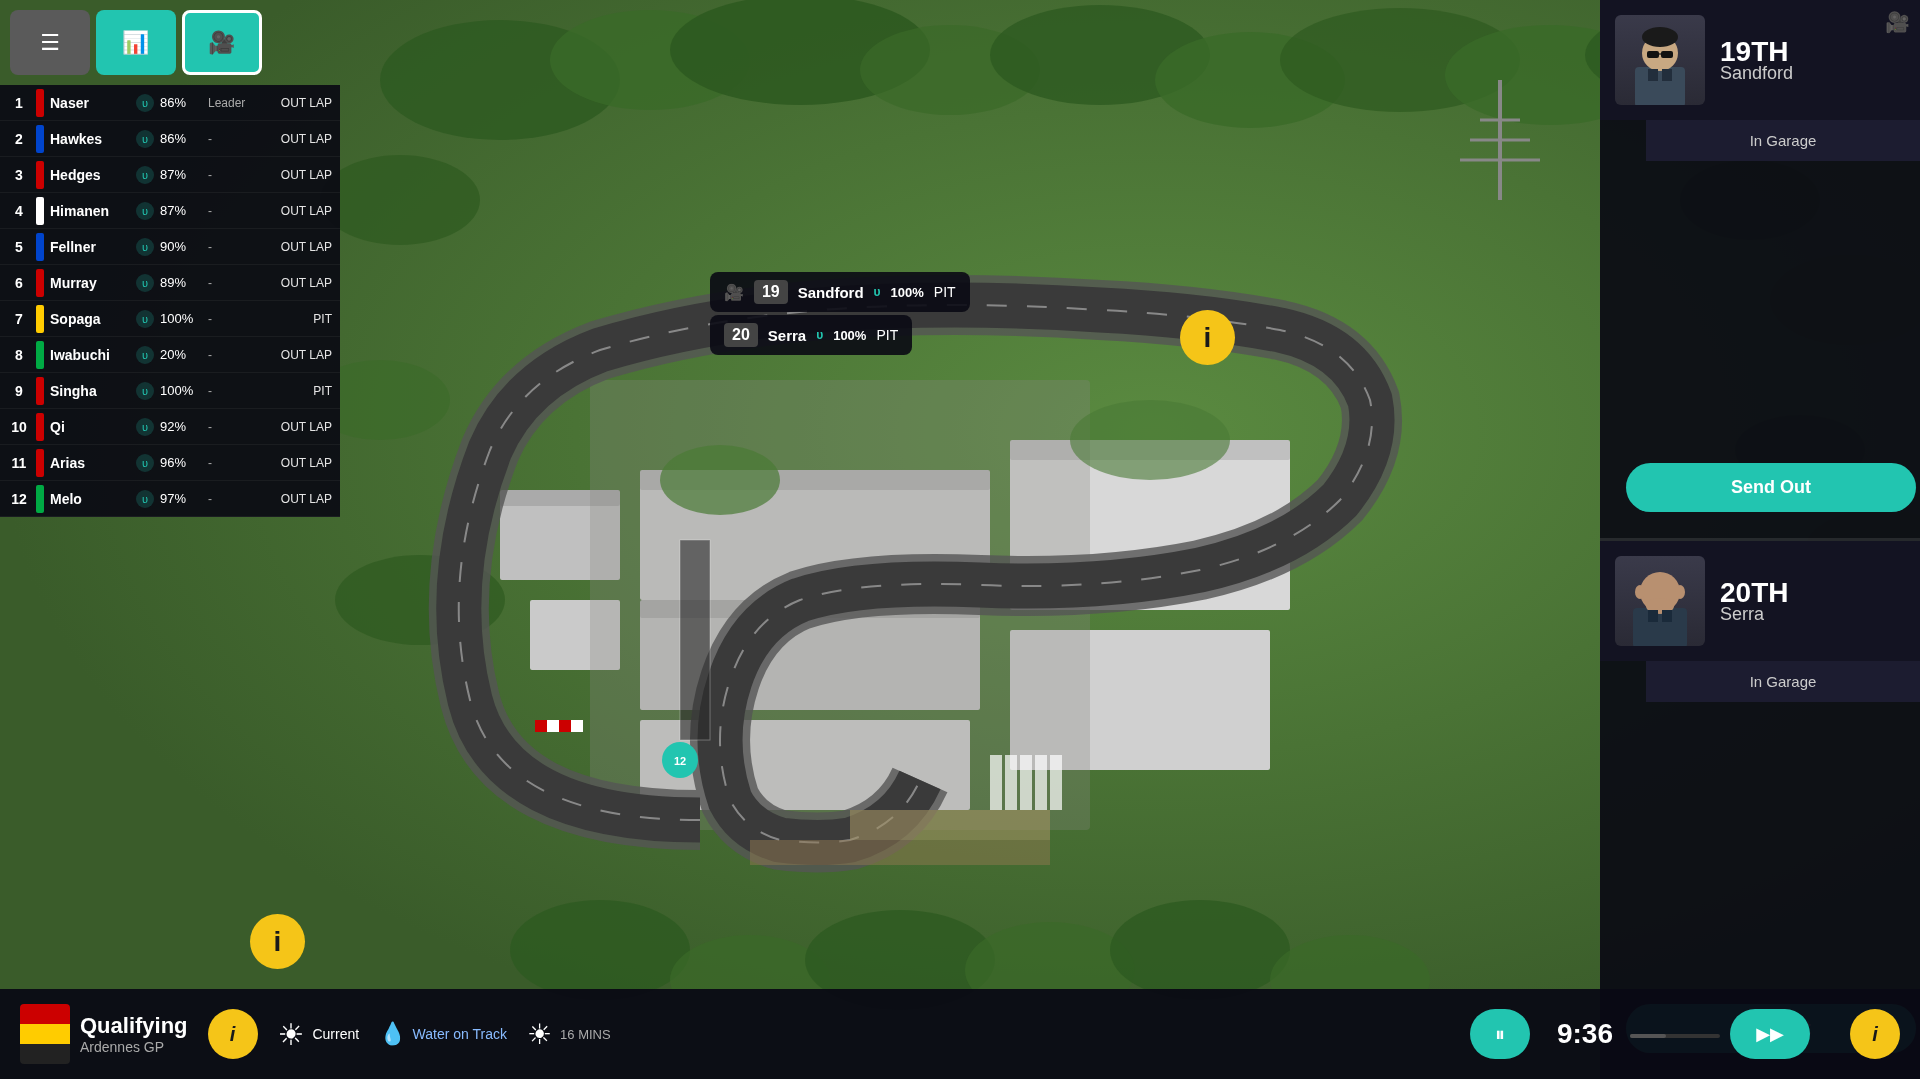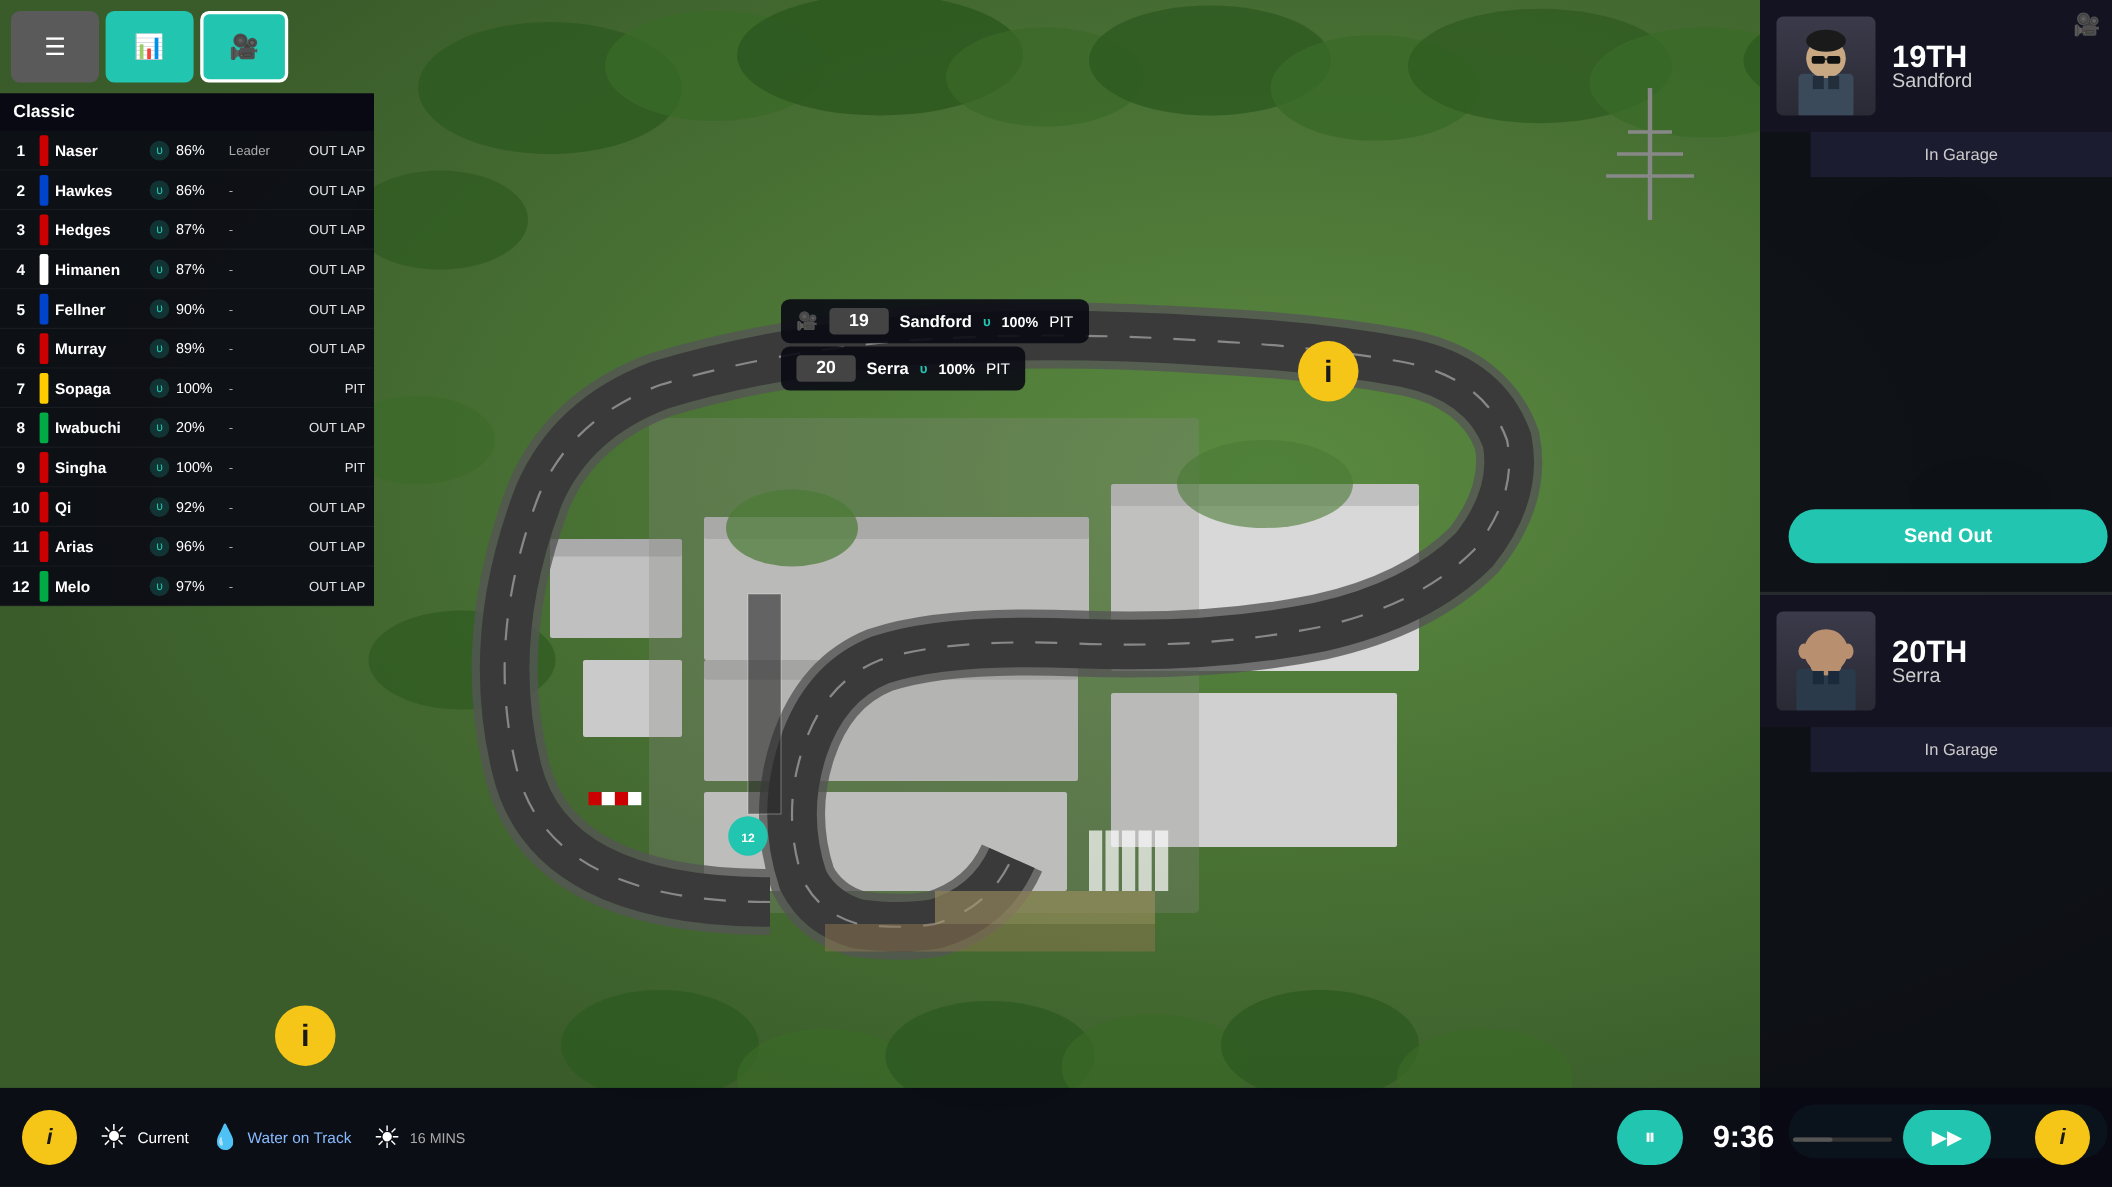--- a/index.html
+++ b/index.html
@@ -402,21 +402,21 @@
       gap: 10px;
       color: white;
       font-size: 15px;
       font-weight: bold;
       z-index: 50;
     }
 
     .popup-num {
       background: #444;
       border-radius: 4px;
-      padding: 3px 18px;
+      padding: 3px 8px;
       font-size: 16px;
       font-weight: bold;
     }
 
     .popup-tyre {
       font-size: 12px;
       color: #22c5b0;
     }
 
     .popup-status {
@@ -555,21 +555,20 @@
   </button>
   <button class="toolbar-btn analysis-btn">
     <span style="color:white; font-size:22px;">📊</span>
   </button>
   <button class="toolbar-btn camera-btn">
     <span style="color:white; font-size:22px;">🎥</span>
   </button>
 </div>
 
 <div id="standings-panel">
-  <div id="standings-header">Classic</div>
   <div id="standings-rows">
 
   <div class="standing-row">
       <span class="pos-num">1</span>
       <div class="driver-flag flag-red"></div>
       <span class="driver-name">Naser</span>
       <span class="tyre-icon">υ</span>
       <span class="tyre-pct">86%</span>
       <span class="gap-info">Leader</span>
       <span class="lap-status">OUT LAP</span>
@@ -763,20 +762,31 @@
       </div>
     </div>
     <div class="driver-status-bar">In Garage</div>
     <div style="flex:1;"></div>
     <button class="send-out-btn">Send Out</button>
   </div>
 </div>
 
 <div id="bottom-bar">
 
+  <div class="race-flag-group">
+    <div class="race-flags">
+      <div class="flag-strip" style="background:#cc0000;"></div>
+      <div class="flag-strip" style="background:#ffcc00;"></div>
+      <div class="flag-strip" style="background:#222222;"></div>
+    </div>
+    <div class="race-info">
+      <div class="race-type">Qualifying</div>
+      <div class="race-track">Ardennes GP</div>
+    </div>
+  </div>
 
   <button class="info-btn-yellow">
     <span style="font-size:20px; font-weight:900; font-style:italic;">i</span>
   </button>
 
   <div class="weather-group">
     <span style="font-size:30px;">☀</span>
     <div style="color:white; font-size:14px;">Current</div>
   </div>
 

